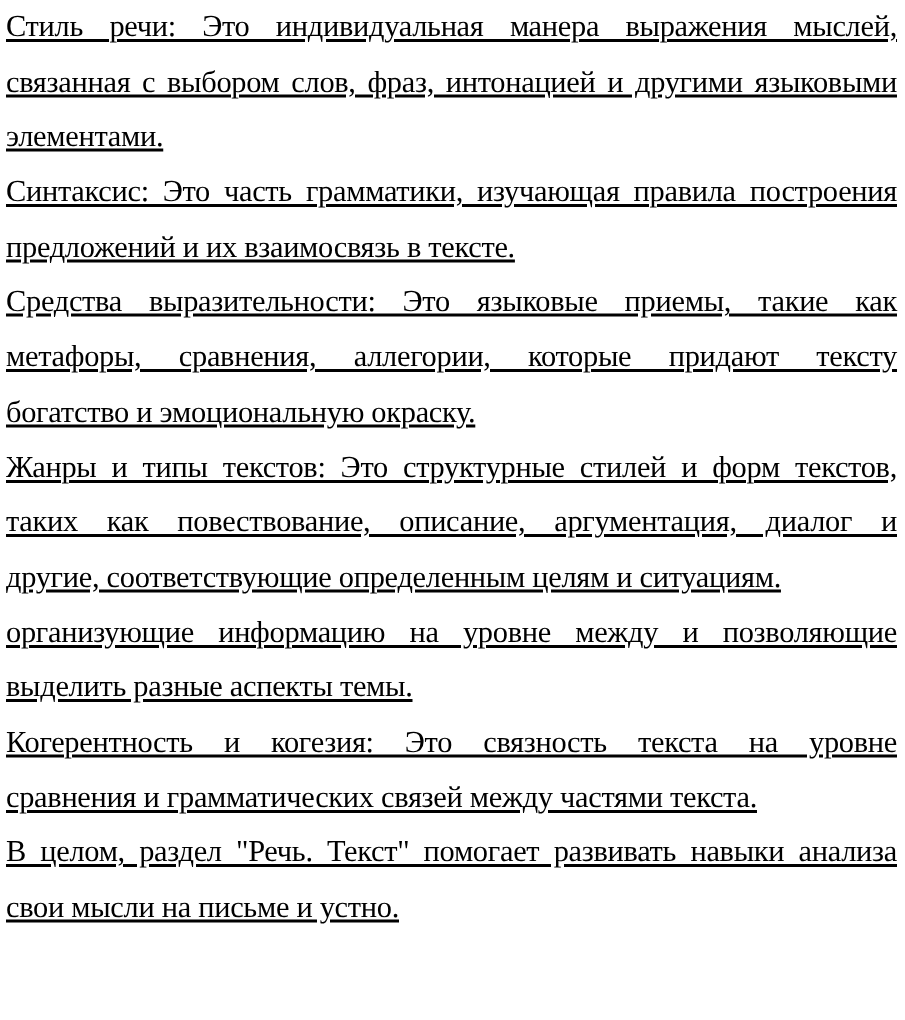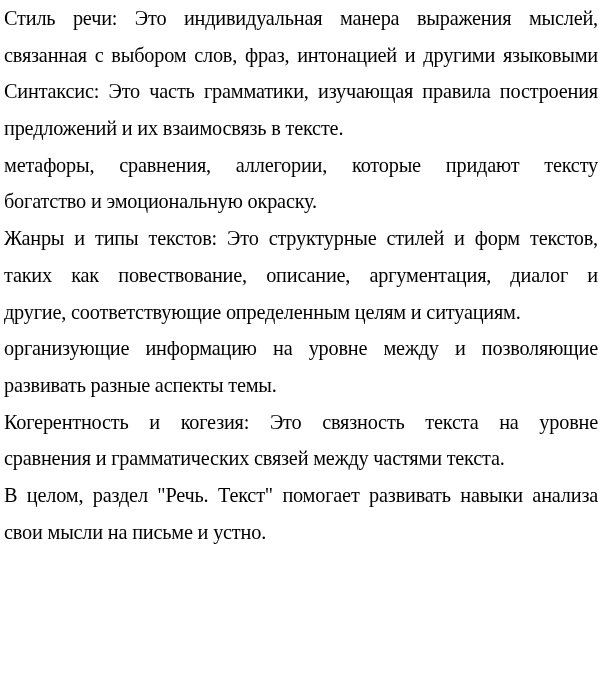--- a/index.html
+++ b/index.html
@@ -21,20 +21,21 @@
       font-family: "Liberation Serif", "DejaVu Serif", serif;
       font-size: 20.3px;
       line-height: 36.7px;
       color: #000000;
     }
     .para {
       margin: 0;
       padding: 0;
       text-align: justify;
       letter-spacing: -0.2px;
+      text-decoration: underline;
     }
     .line {
       display: block;
       white-space: nowrap;
       height: 36.7px;
     }
     .line.j {
       text-align: justify;
       text-align-last: justify;
       white-space: normal;
@@ -42,41 +43,43 @@
     }
   </style>
 </head>
 <body>
 
 <div class="doc">
 
   <p class="para">
     <span class="line j">Стиль речи: Это индивидуальная манера выражения мыслей,</span>
     <span class="line j">связанная с выбором слов, фраз, интонацией и другими языковыми</span>
+    <span class="line">элементами.</span>
   </p>
 
   <p class="para">
     <span class="line j">Синтаксис: Это часть грамматики, изучающая правила построения</span>
     <span class="line">предложений и их взаимосвязь в тексте.</span>
   </p>
 
   <p class="para">
+    <span class="line j">Средства выразительности: Это языковые приемы, такие как</span>
     <span class="line j">метафоры, сравнения, аллегории, которые придают тексту</span>
     <span class="line">богатство и эмоциональную окраску.</span>
   </p>
 
   <p class="para">
     <span class="line j">Жанры и типы текстов: Это структурные стилей и форм текстов,</span>
     <span class="line j">таких как повествование, описание, аргументация, диалог и</span>
     <span class="line">другие, соответствующие определенным целям и ситуациям.</span>
   </p>
 
   <p class="para">
     <span class="line j">организующие информацию на уровне между и позволяющие</span>
-    <span class="line">развивать разные аспекты темы.</span>
+    <span class="line">выделить разные аспекты темы.</span>
   </p>
 
   <p class="para">
     <span class="line j">Когерентность и когезия: Это связность текста на уровне</span>
     <span class="line">сравнения и грамматических связей между частями текста.</span>
   </p>
 
   <p class="para">
     <span class="line j">В целом, раздел "Речь. Текст" помогает развивать навыки анализа</span>
     <span class="line">свои мысли на письме и устно.</span>

